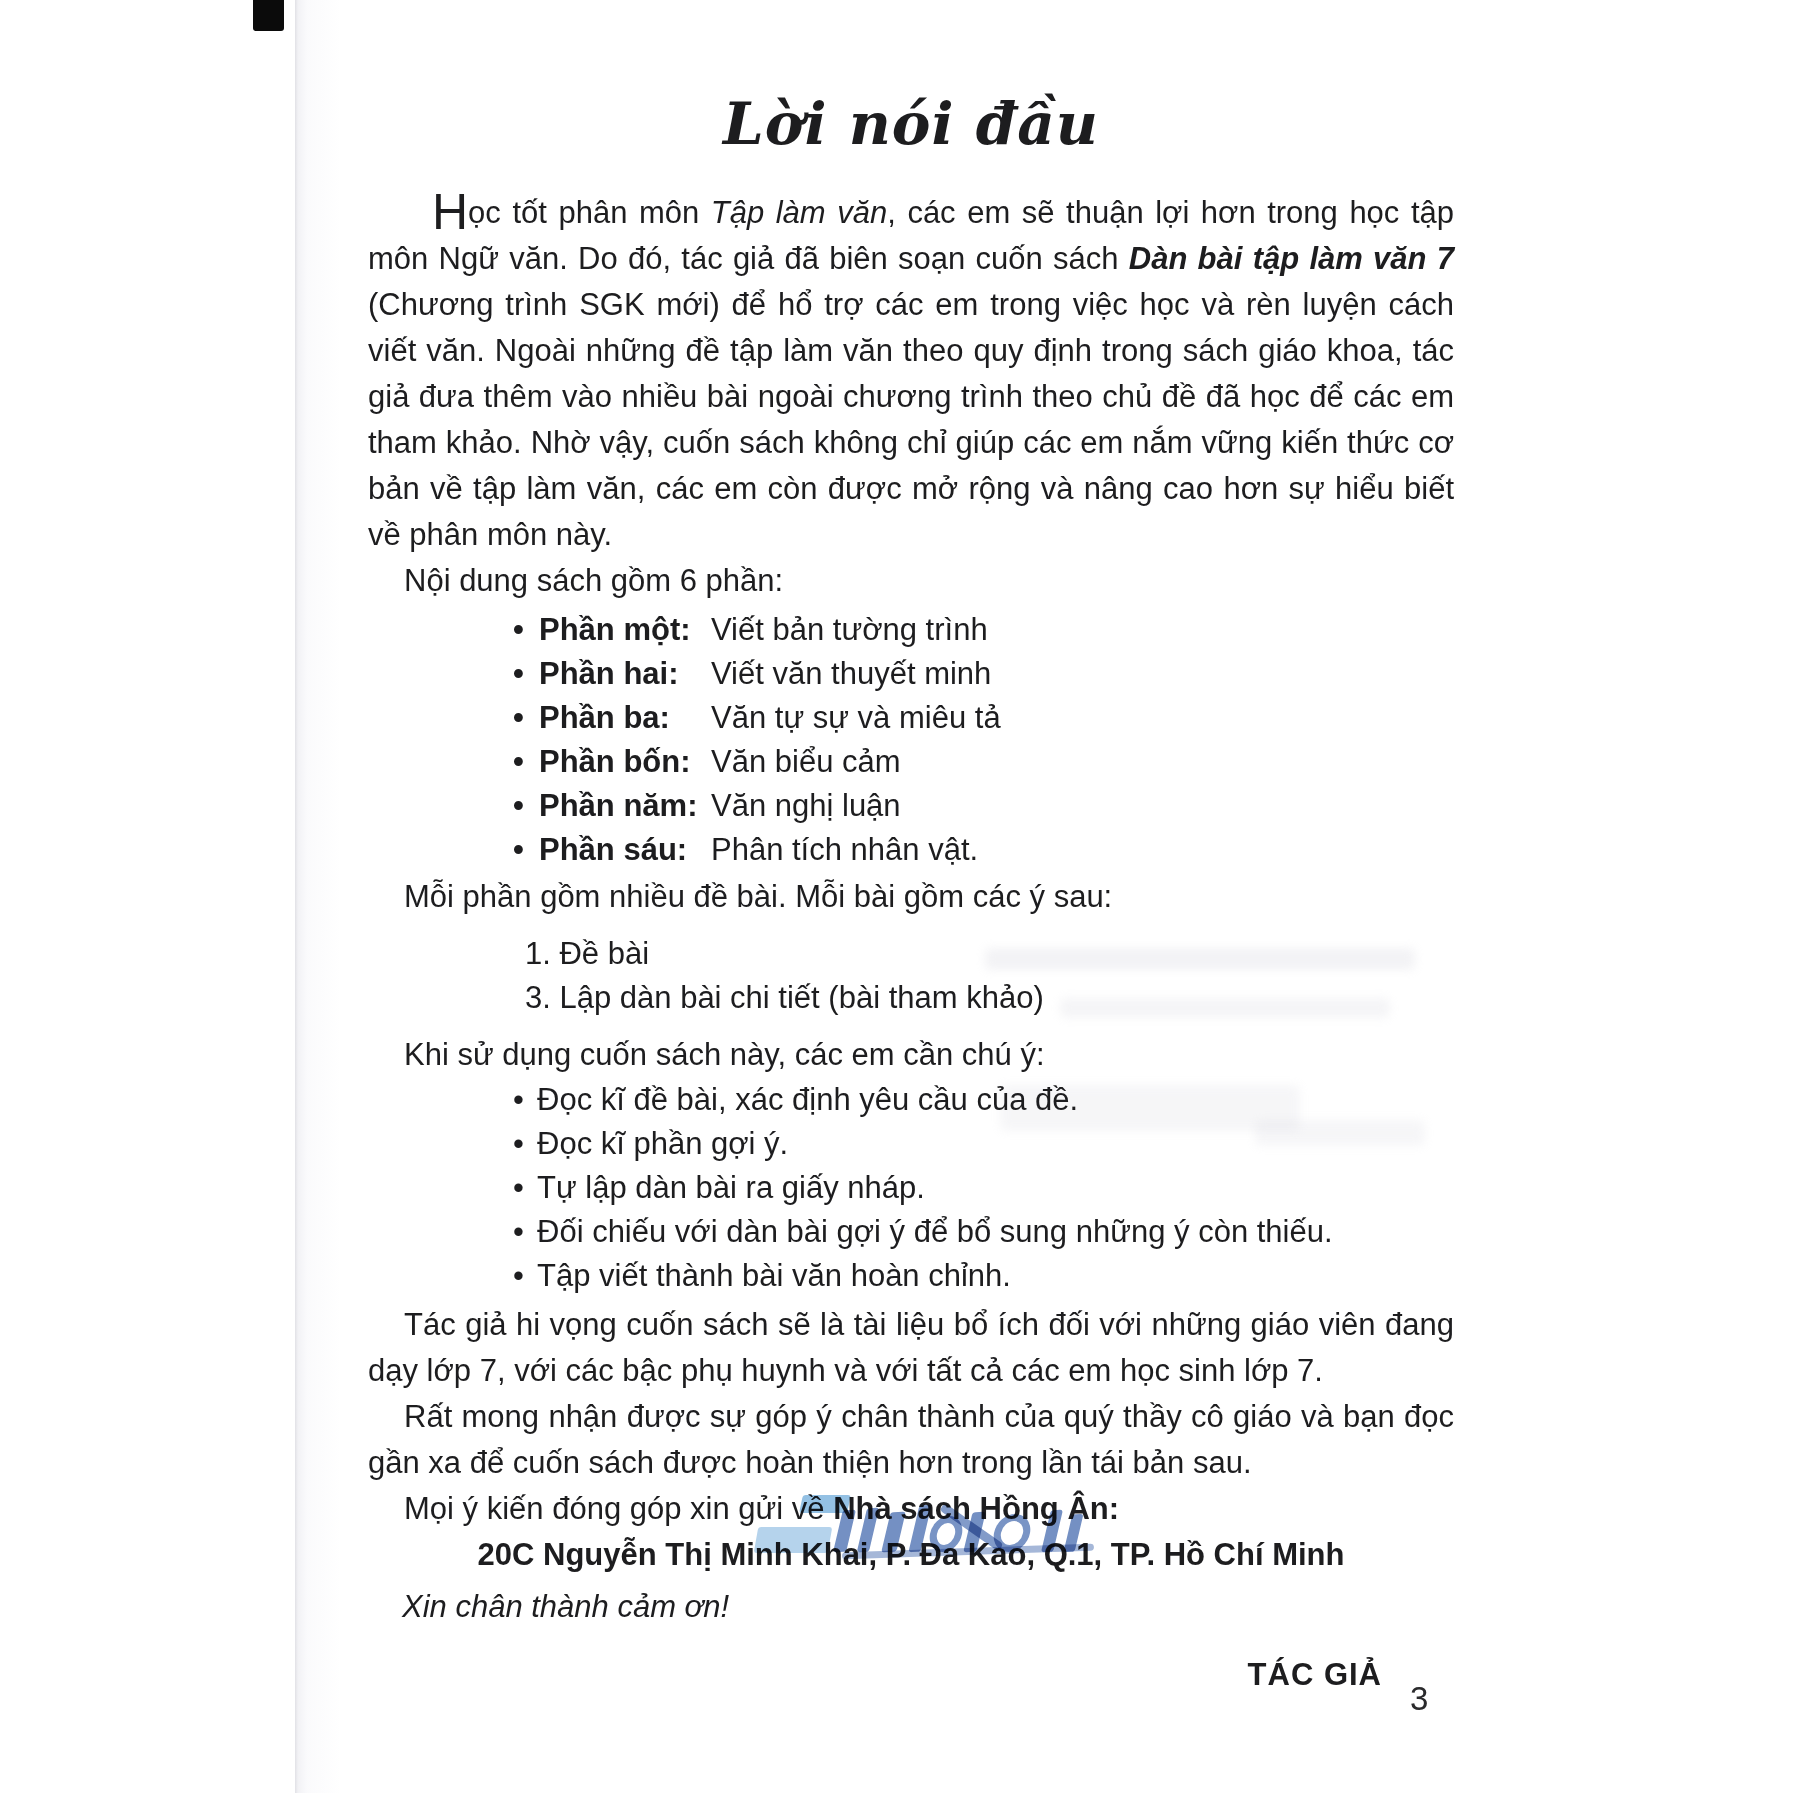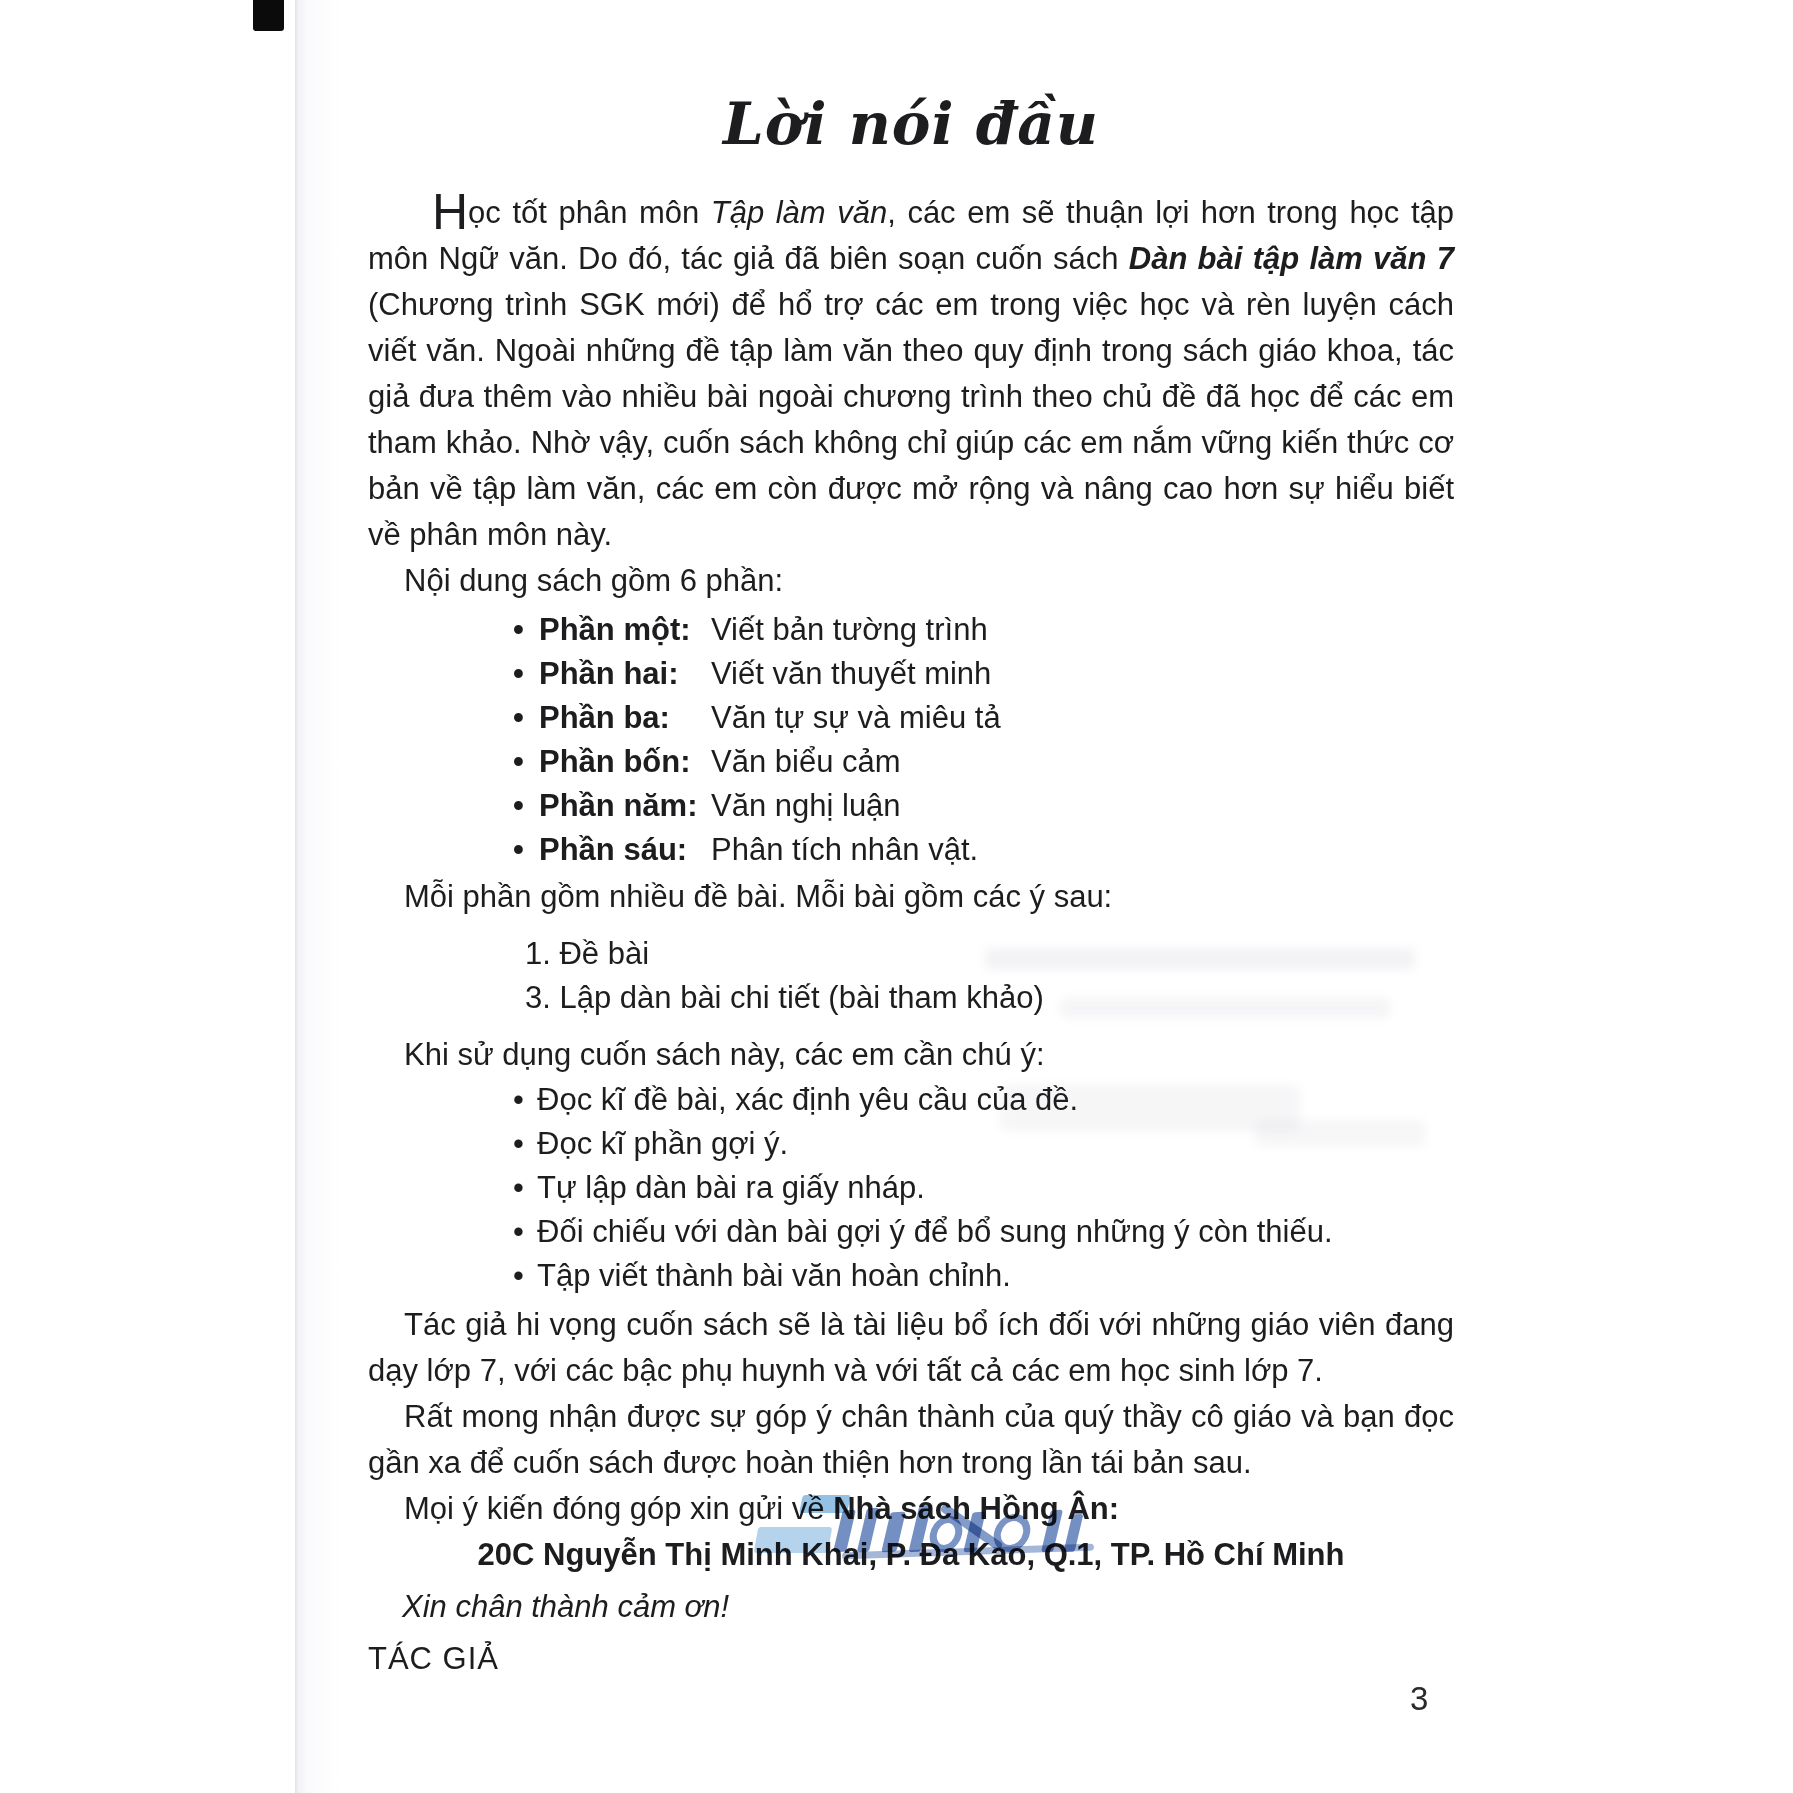--- a/index.html
+++ b/index.html
@@ -45,21 +45,21 @@
   .part .bullet{width:26px;font-weight:700;}
   .part .plabel{width:172px;font-weight:700;}
   .numlist{margin:12px;}
   .numitem{margin-left:145px;line-height:44px;}
   .notes{margin:0 0 4px 0;}
   .note{margin-left:145px;line-height:44px;display:flex;}
   .note .bullet{width:24px;}
   .center-line{text-align:center;margin:0;font-weight:700;line-height:46px;}
   .email-line{text-align:center;margin:0;line-height:46px;}
   .thanks{margin:6px 0 0 34px;font-style:italic;line-height:46px;}
-  .author{text-align:left;padding-right:72px;margin-top:6px;font-weight:400;letter-spacing:1px;}
+  .author{text-align:right;padding-right:72px;margin-top:22px;font-weight:700;letter-spacing:1px;}
   .page-num{position:absolute;left:1410px;top:1680px;font-size:33px;color:#2a2a2c;}
   
   .ghost{position:absolute;background:#c9c9d4;filter:blur(5px);border-radius:6px;}
   .g1{left:985px;top:948px;width:430px;height:22px;opacity:.22;}
   .g2{left:1060px;top:998px;width:330px;height:20px;opacity:.18;}
   .g3{left:1000px;top:1085px;width:300px;height:46px;opacity:.16;}
   .g4{left:1255px;top:1120px;width:170px;height:26px;opacity:.16;}
   
   .wm{position:absolute;mix-blend-mode:multiply;}
   .wm-patch-khai{left:801px;top:1495px;width:48px;height:18px;background:#79b2dd;opacity:.8;

